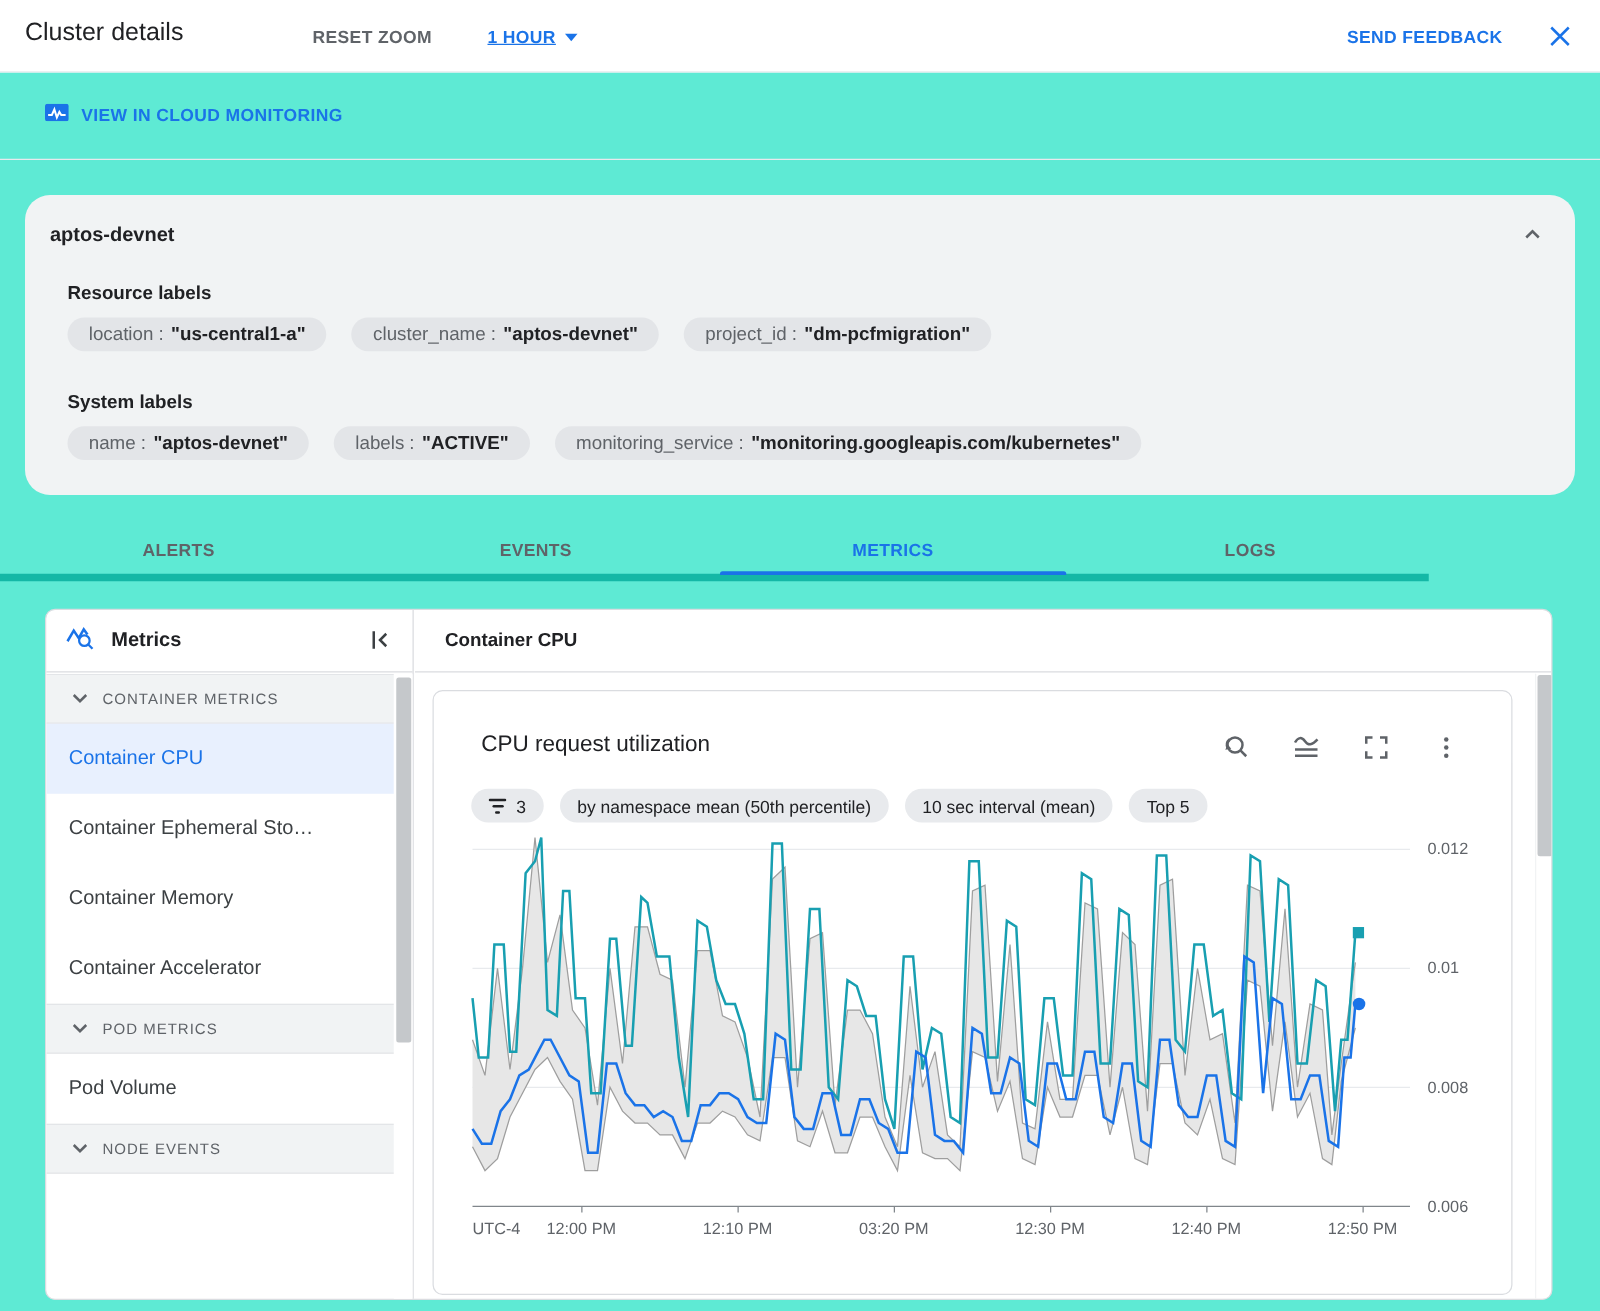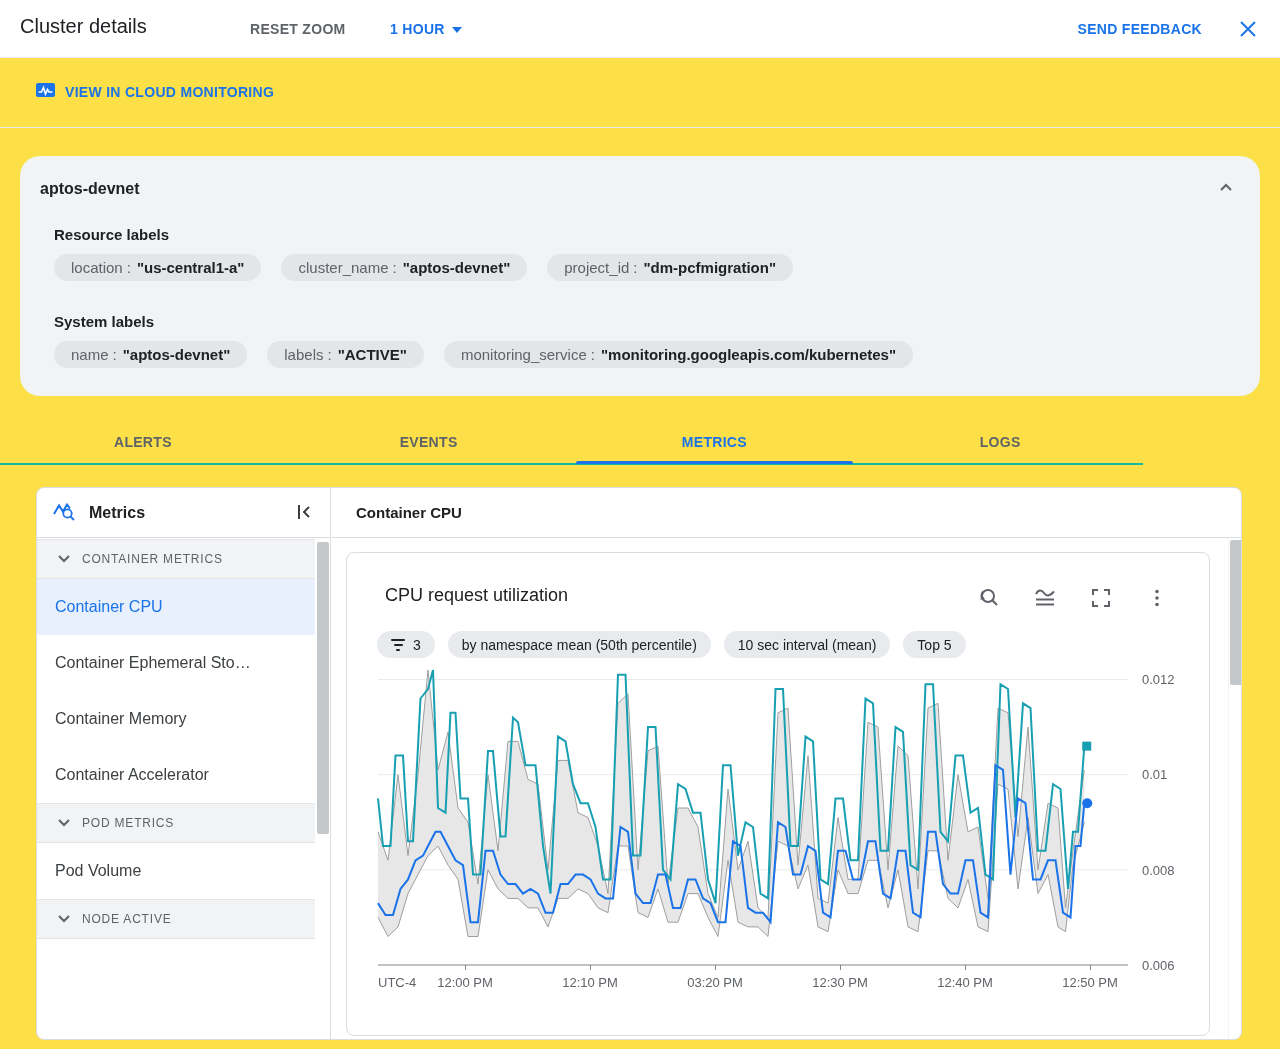--- a/index.html
+++ b/index.html
@@ -1,25 +1,25 @@
 <!DOCTYPE html>
 <html><head>
 <meta charset="utf-8">
 <style>
   * { margin:0; padding:0; box-sizing:border-box; }
   html,body { width:1280px; height:1049px; background:#fff;
     font-family:"Liberation Sans","DejaVu Sans",sans-serif; color:#202124; }
-  #stage { position:relative; width:1280px; height:1049px; overflow:hidden; background:#fde047; }
+  #stage { position:relative; width:1280px; height:1049px; overflow:hidden; background:#5eead4; }
 
   
   #topbar { position:absolute; top:0; left:0; width:1280px; height:58px; border-bottom:1px solid #e8eaed; background:#fff; }
   #page-title { position:absolute; left:20px; top:15px; font-size:20px; color:#202124; }
   .toolbtn { font-size:14px; font-weight:bold; letter-spacing:.3px; cursor:pointer; }
   #reset-zoom { position:absolute; left:250px; top:21px; color:#5f6368; }
-  #time-range { position:absolute; left:390px; top:21px; color:#1a73e8; display:flex; align-items:center; gap:7px; }
+  #time-range { position:absolute; left:390px; top:21px; color:#1a73e8; display:flex; align-items:center; gap:7px;text-decoration:underline; }
   #time-range .caret { width:0; height:0; border-left:5px solid transparent; border-right:5px solid transparent; border-top:6px solid #1a73e8; margin-top:2px; }
   #send-feedback { position:absolute; right:78px; top:21px; color:#1a73e8; }
   #close-x { position:absolute; right:20px; top:17px; width:24px; height:24px; cursor:pointer; }
 
   
   #linkrow { position:absolute; top:59px; left:0; width:1280px; height:69px; border-bottom:1px solid #e8eaed; }
   #monitoring-link { position:absolute; left:36px; top:24px; display:flex; align-items:center; gap:10px;
     color:#1a73e8; font-size:14px; font-weight:bold; letter-spacing:.3px; cursor:pointer; }
 
   
@@ -27,21 +27,21 @@
   #cluster-name { position:absolute; left:20px; top:24px; font-size:16px; font-weight:bold; }
   #card-collapse { position:absolute; right:22px; top:20px; width:24px; height:24px; cursor:pointer; }
   .labels-title { position:absolute; left:34px; font-size:15px; font-weight:bold; }
   .pill-row { position:absolute; left:34px; display:flex; gap:20px; }
   .pill { height:27px; display:flex; align-items:center; padding:0 17px; background:#e3e5e8; border-radius:14px; font-size:15px; white-space:nowrap; }
   .pill .k { color:#5f6368; }
   .pill .colon { color:#5f6368; margin:0 6px 0 4px; }
   .pill .v { color:#202124; font-weight:bold; }
 
   
-  #tabs { position:absolute; top:420px; left:0; width:1143px; height:45px; display:flex; border-bottom:2px solid #14b8a6; }
+  #tabs { position:absolute; top:420px; left:0; width:1143px; height:45px; display:flex; border-bottom:6px solid #14b8a6; }
   .tab { flex:1; display:flex; align-items:center; justify-content:center; font-size:14px; font-weight:bold;
     letter-spacing:.3px; color:#5f6368; cursor:pointer; position:relative; }
   .tab.active { color:#1a73e8; }
   .tab.active .underline { position:absolute; bottom:-1px; left:4px; right:4px; height:3px; background:#1a73e8; border-radius:2px 2px 0 0; }
 
   
   #panels { position:absolute; left:36px; top:487px; width:1206px; height:553px; border:1px solid #dadce0; border-radius:8px; overflow:hidden; background:#fff; }
   #sidebar { position:absolute; left:0; top:0; width:294px; height:553px; border-right:1px solid #dadce0; }
   #sidebar-header { position:absolute; left:0; top:0; width:100%; height:50px; border-bottom:1px solid #dadce0; display:flex; align-items:center; padding:0 12px 0 14px; gap:12px; }
   #sidebar-title { font-size:16px; font-weight:bold; flex:1; }
@@ -212,21 +212,21 @@
             </svg>
           <span>POD METRICS</span>
         </div>
         <div class="metric-item">
             <span>Pod Volume</span>
           </div>
         <div class="section-header">
           <svg width="12" height="8" viewBox="0 0 12 8">
               <polyline points="1,1 6,6 11,1" fill="none" stroke="#5f6368" stroke-width="2"></polyline>
             </svg>
-          <span>NODE ACTIVE</span>
+          <span>NODE EVENTS</span>
         </div>
       </div>
       <div id="sidebar-scrollbar">
           <div id="sidebar-thumb"></div>
         </div>
     </div>
 
     <div id="main">
       <div id="main-header">Container CPU</div>
 

